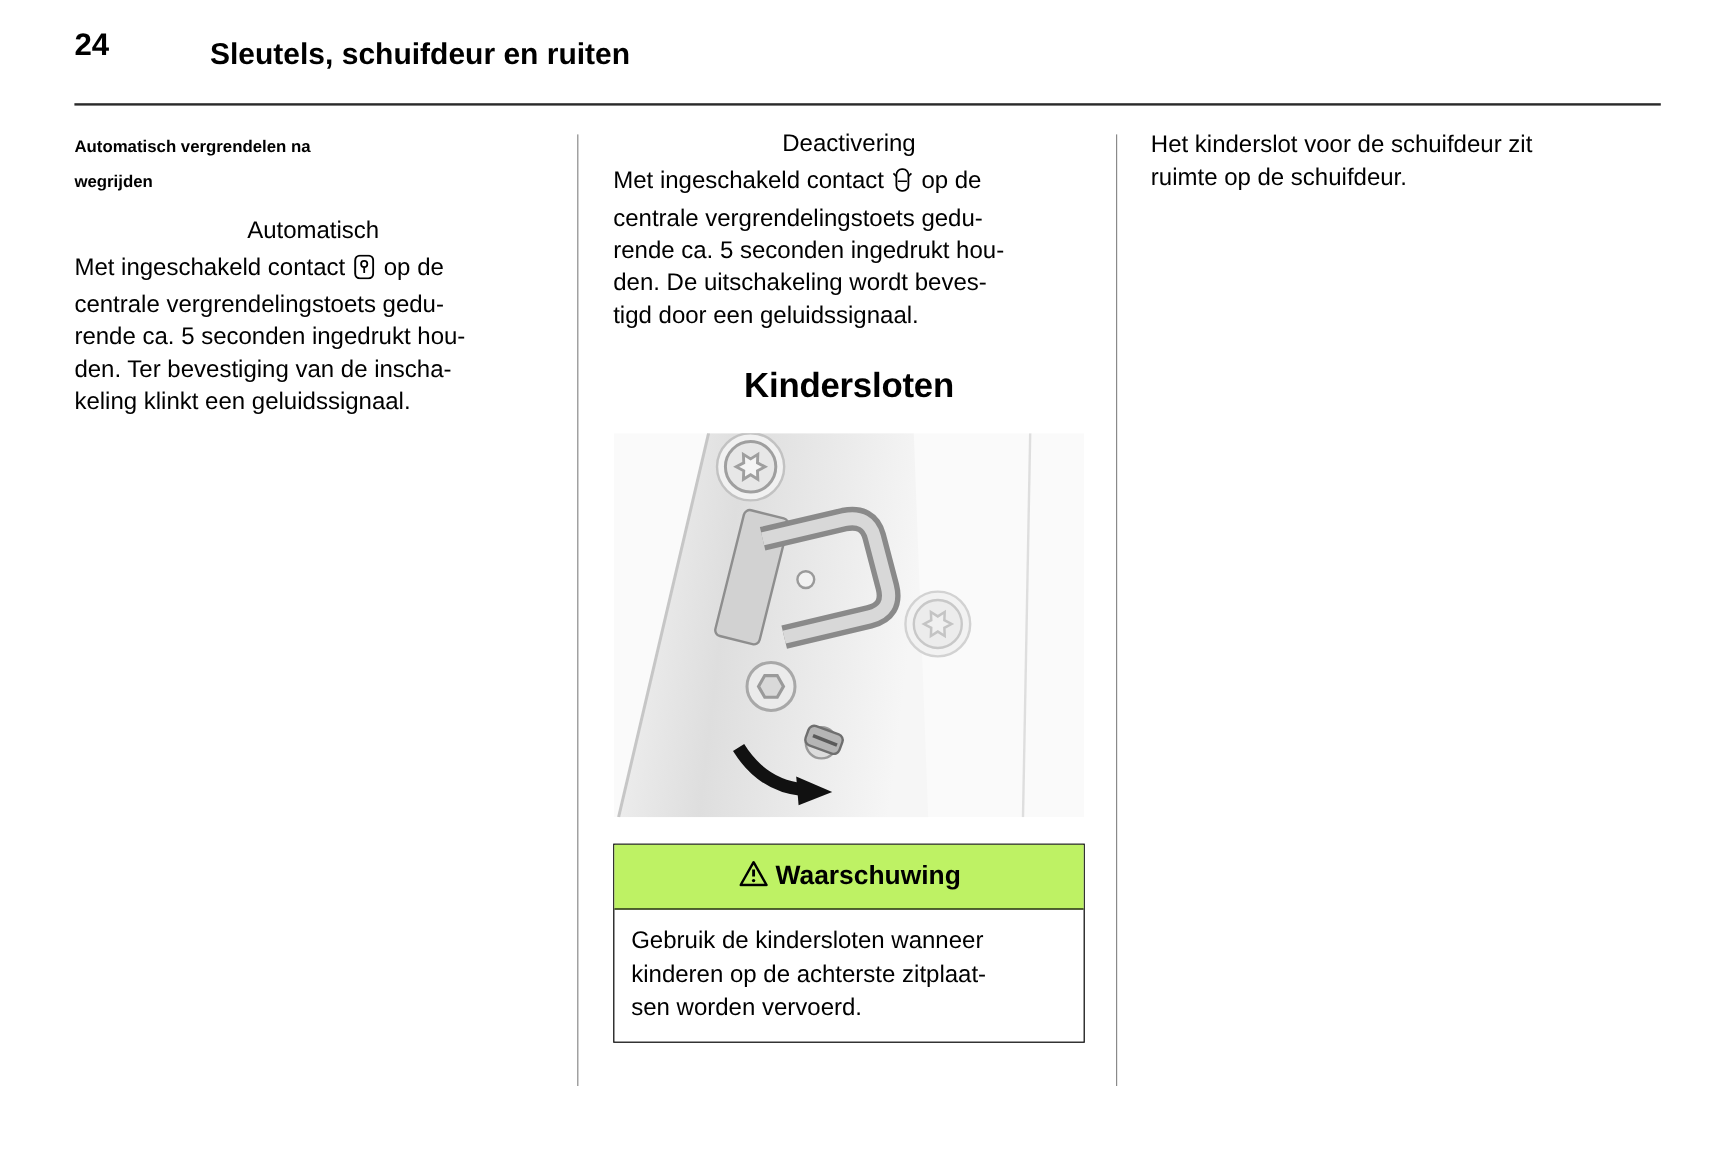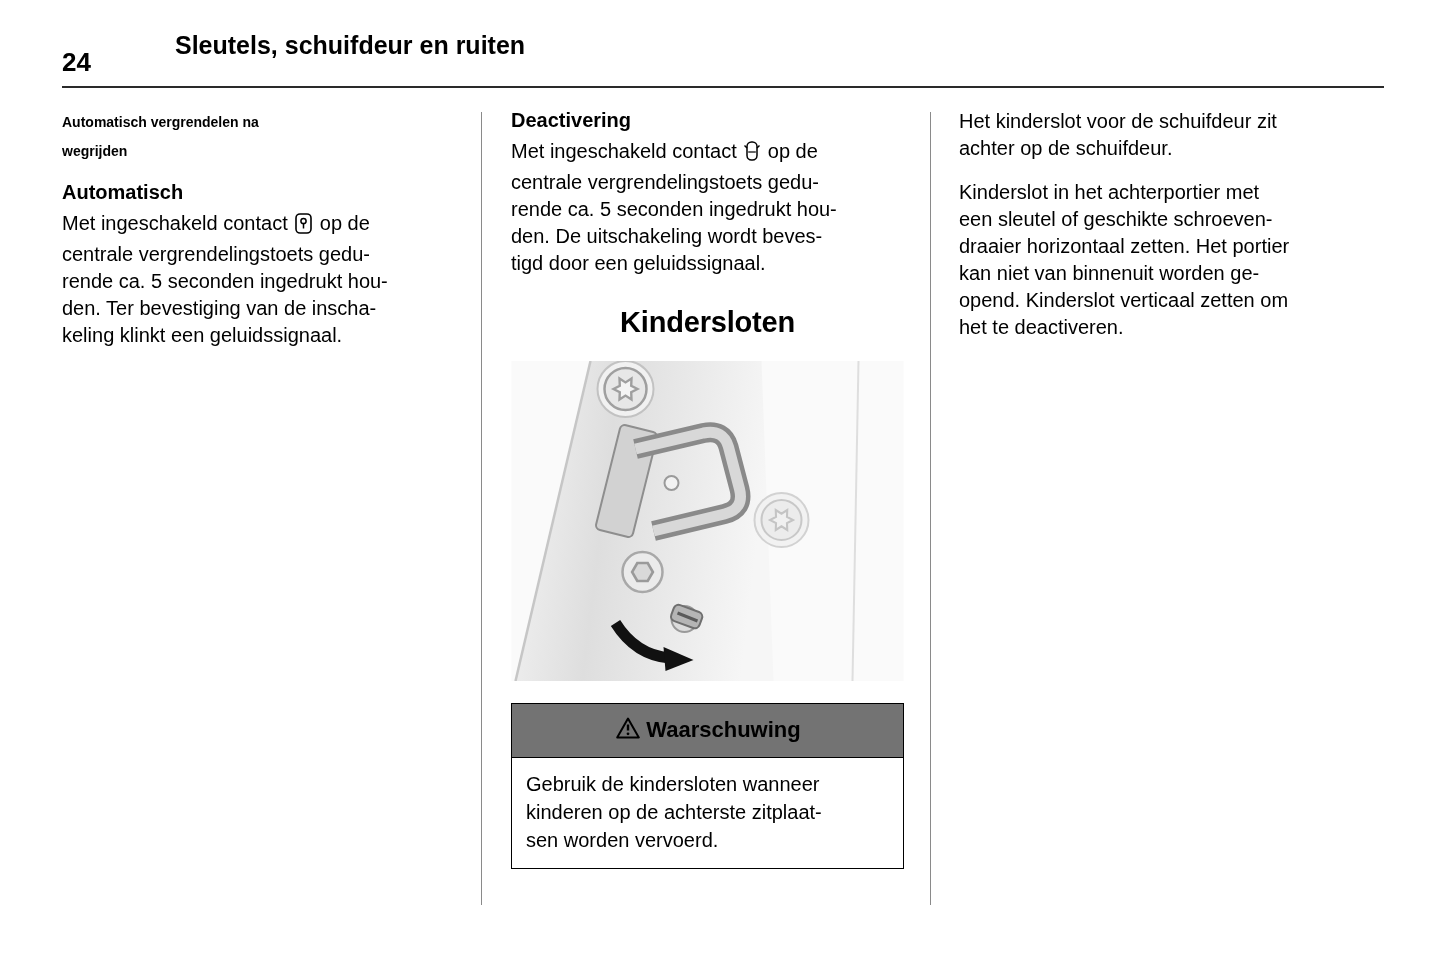--- a/index.html
+++ b/index.html
@@ -1,46 +1,46 @@
 <!DOCTYPE html>
 <html><head>
 <meta charset="utf-8">
 <style>
   html,body { margin:0; padding:0; background:#ffffff; }
   body { width:1445px; height:965px; font-family:"Liberation Sans", sans-serif; color:#000; }
   .page { position:relative; width:1445px; height:965px; background:#fff; overflow:hidden; }
 
-  .pagenum  { position:absolute; left:62px;  top:47px; font-size:26px; font-weight:bold; }
+  .pagenum  { position:absolute; left:62px;  top:22px; font-size:26px; font-weight:bold; }
   .chapter  { position:absolute; left:175px; top:31px; font-size:25px; font-weight:bold; }
   .rule     { position:absolute; left:62px; top:86px; width:1322px; height:2px; background:#2a2a2a; }
 
   .vdiv  { position:absolute; top:112px; width:1px; height:793px; background:#8a8a8a; }
   .vdiv1 { left:481px; } .vdiv2 { left:930px; }
 
   .col  { position:absolute; top:108px; }
   .col1 { left:62px;  width:398px; }
   .col2 { left:511px; width:393px; }
   .col3 { left:959px; width:398px; }
 
   p.body { font-size:20px; line-height:27px; margin:0 0 17px 0; }
   .lines { white-space:pre-line; }
 
   h1.sec   { font-size:29px; line-height:34px; font-weight:bold; margin:26px 0 14px 0; letter-spacing:-0.2px; }
   h2.sub   { font-size:14px; line-height:29px; font-weight:bold; margin:0 0 14px 0; }
-  h3.minor { font-size:20px; line-height:24px; font-weight:bold; margin:6px 0 6px 0; }
+  h3.minor { font-size:20px; line-height:24px; font-weight:normal; margin:6px 0 6px 0;text-align:center; }
   .col2 h3.minor { margin-top:0; }
   .col2 h1.sec   { margin:28px 0 22px 0;text-align:center; }
 
   .inline-icon { display:inline-block; vertical-align:-4px; margin:0 2px; }
 
   .figure { width:393px; height:320px; margin:0 0 22px 0; }
   .figure svg { display:block; }
 
   .warnbox  { border:1.5px solid #000; }
-  .warnhead { background:#737373; border-bottom:1.5px solid #000; text-align:center;
+  .warnhead { background:#bef264; border-bottom:1.5px solid #000; text-align:center;
               padding:13px 0 12px 0; font-size:22px; font-weight:bold; }
   .warnhead .inline-icon { vertical-align:-2px; margin-right:6px; }
   .warnbody { padding:12px 14px 14px 14px; font-size:20px; line-height:28px; }
 </style>
 </head>
 <body>
 
 <div class="page">
 
   <span class="pagenum">24</span>
@@ -148,22 +148,16 @@
         </span><span>Waarschuwing</span>
       </div>
       <div class="warnbody lines">Gebruik de kindersloten wanneer
 kinderen op de achterste zitplaat-
 sen worden vervoerd.</div>
     </div>
   </div>
 
   <div class="col col3">
     <p class="body lines">Het kinderslot voor de schuifdeur zit
-achter op de schuifdeur.</p>
-    <p class="body lines">Kinderslot in het achterportier met
-een sleutel of geschikte schroeven-
-draaier horizontaal zetten. Het portier
-kan niet van binnenuit worden ge-
-opend. Kinderslot verticaal zetten om
-het te deactiveren.</p>
+ruimte op de schuifdeur.</p>
   </div>
 
 </div>
 
 </body></html>

